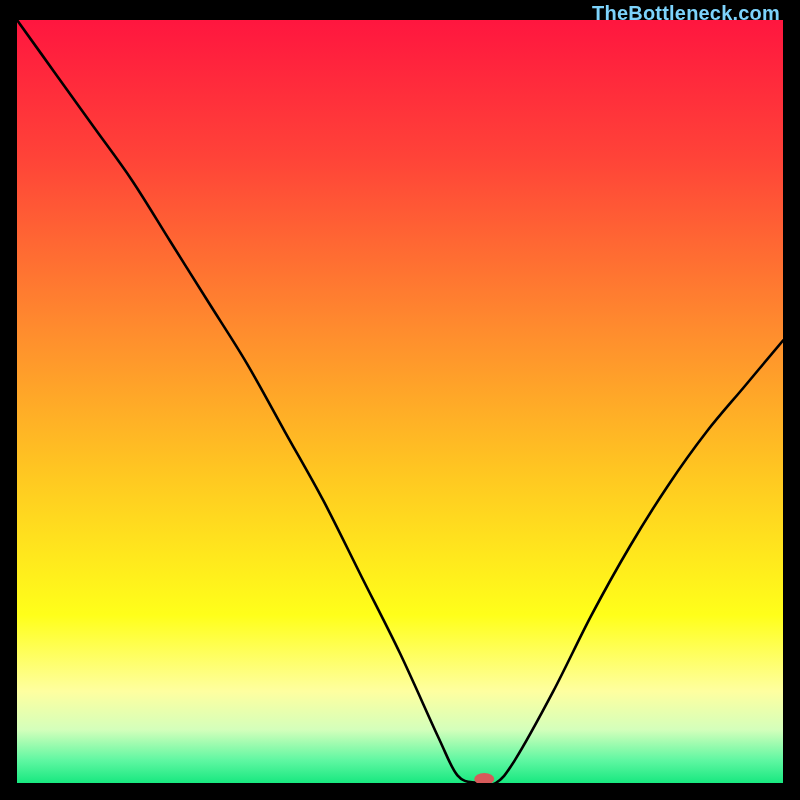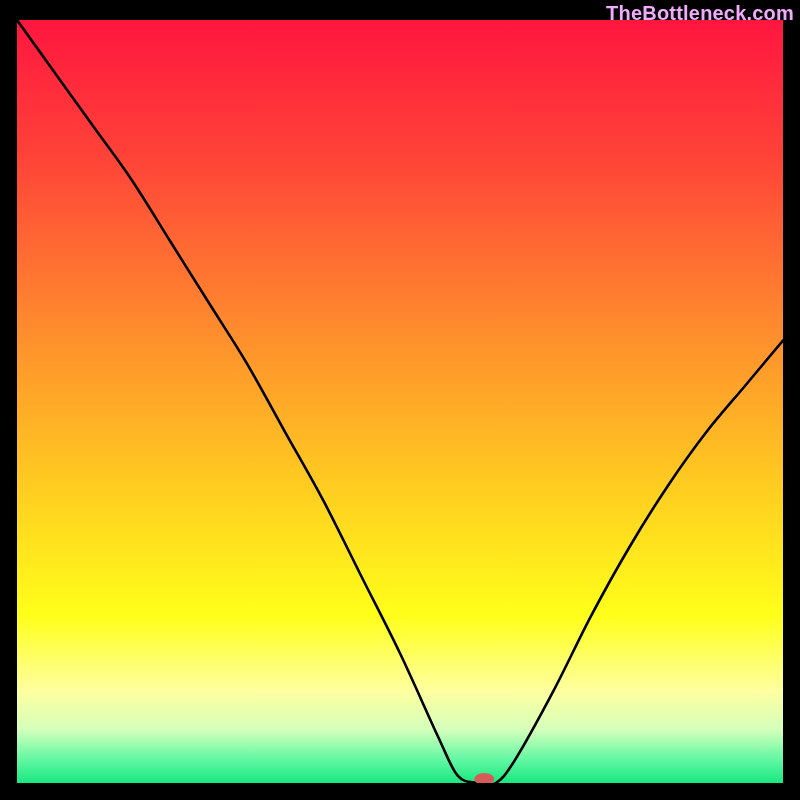--- a/index.html
+++ b/index.html
@@ -22,25 +22,25 @@
     position: absolute;
     left: 17px;
     top: 20px;
     width: 766px;
     height: 763px;
     overflow: hidden;
   }
   .watermark {
     position: absolute;
     top: 2px;
-    right: 6px;
+    right: 20px;
     font-family: Arial, Helvetica, sans-serif;
     font-size: 20px;
     font-weight: 600;
-    color: #f0abfc;
+    color: #7dd3fc;
     letter-spacing: 0.2px;
   }
   svg { display: block; }
 </style>
 </head>
 <body>
 
 <div class="frame">
   <div class="watermark">TheBottleneck.com</div>
 

